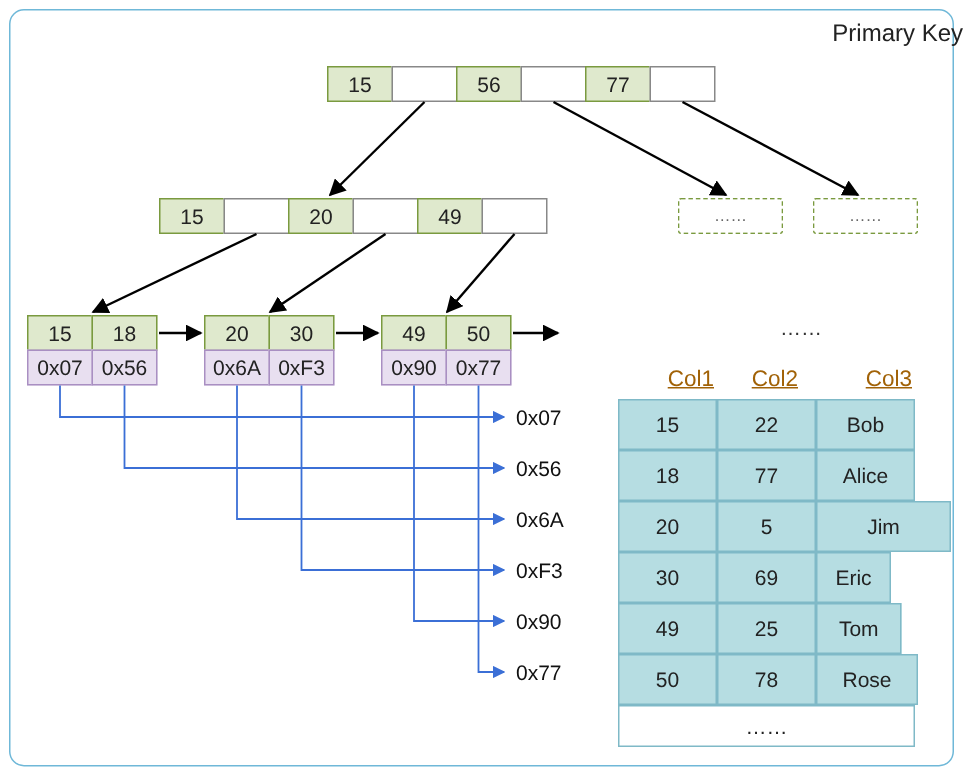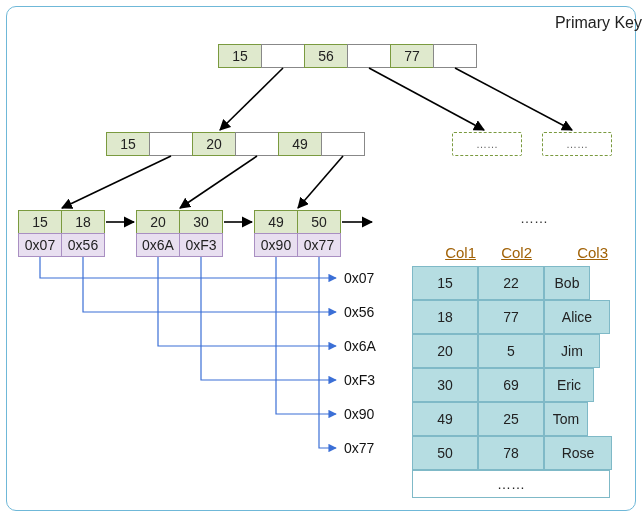--- a/index.html
+++ b/index.html
@@ -128,37 +128,37 @@
 <div class="ptrlabel" style="left:344px; top:372px">0xF3</div>
 <div class="ptrlabel" style="left:344px; top:406px">0x90</div>
 <div class="ptrlabel" style="left:344px; top:440px">0x77</div>
 
 <div class="th" style="left:412px; top:240px; width:64px">Col1</div>
 <div class="th" style="left:468px; top:240px; width:64px">Col2</div>
 <div class="th" style="left:544px; top:240px; width:64px">Col3</div>
 
 <div class="td" style="left:412px; top:266px; width:66px">15</div>
 <div class="td" style="left:478px; top:266px; width:66px">22</div>
-<div class="td" style="left:544px; top:266px; width:46px">Bob</div>
+<div class="td" style="left:544px; top:266px; width:66px">Bob</div>
 
 <div class="td" style="left:412px; top:300px; width:66px">18</div>
 <div class="td" style="left:478px; top:300px; width:66px">77</div>
 <div class="td" style="left:544px; top:300px; width:66px">Alice</div>
 
 <div class="td" style="left:412px; top:334px; width:66px">20</div>
 <div class="td" style="left:478px; top:334px; width:66px">5</div>
-<div class="td" style="left:544px; top:334px; width:56px">Jim</div>
+<div class="td" style="left:544px; top:334px; width:90px">Jim</div>
 
 <div class="td" style="left:412px; top:368px; width:66px">30</div>
 <div class="td" style="left:478px; top:368px; width:66px">69</div>
 <div class="td" style="left:544px; top:368px; width:50px">Eric</div>
 
 <div class="td" style="left:412px; top:402px; width:66px">49</div>
 <div class="td" style="left:478px; top:402px; width:66px">25</div>
-<div class="td" style="left:544px; top:402px; width:44px">Tom</div>
+<div class="td" style="left:544px; top:402px; width:57px">Tom</div>
 
 <div class="td" style="left:412px; top:436px; width:66px">50</div>
 <div class="td" style="left:478px; top:436px; width:66px">78</div>
 <div class="td" style="left:544px; top:436px; width:68px">Rose</div>
 
 <div class="td tdw" style="left:412px; top:470px; width:198px; height:28px; line-height:26px">……</div>
 
 <svg class="overlay">
   <defs>
     <marker id="ahB" viewBox="0 0 10 10" refX="9" refY="5" markerWidth="7" markerHeight="7" orient="auto">

